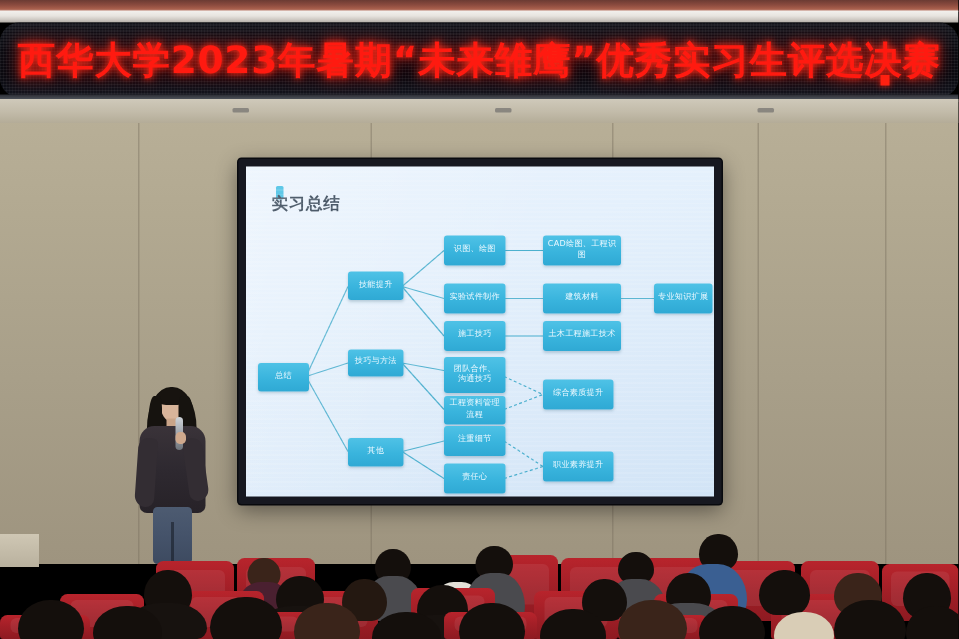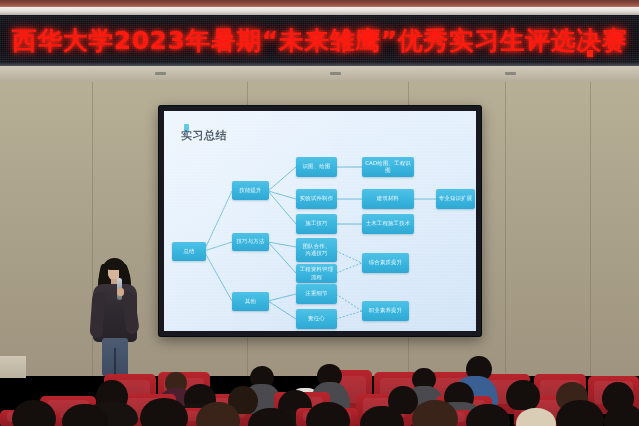--- a/index.html
+++ b/index.html
@@ -24,20 +24,21 @@
     position: absolute; left: 0; top: 7px; width: 639px; height: 8px;
     background: linear-gradient(180deg,#f3f1ee 0%,#e7e4df 45%,#cfcac4 75%,#b3aea7 100%);
     box-shadow: 0 1px 1px rgba(0,0,0,.35);
   }
 
   
   .led-panel {
     position: absolute; left: 0; top: 15px; width: 639px; height: 50px;
     background: linear-gradient(180deg,#11131a 0%,#0a0c12 30%,#090a10 70%,#141720 100%);
     overflow: hidden;
+    border-radius: 13px;
   }
   .led-panel::after {
     
     content: ""; position: absolute; inset: 0;
     background-image:
       repeating-linear-gradient(0deg, rgba(255,255,255,.055) 0px, rgba(255,255,255,.055) 1px, transparent 1px, transparent 2px),
       repeating-linear-gradient(90deg, rgba(255,255,255,.04) 0px, rgba(255,255,255,.04) 1px, transparent 1px, transparent 2px);
     pointer-events: none;
   }
   .led-text {

